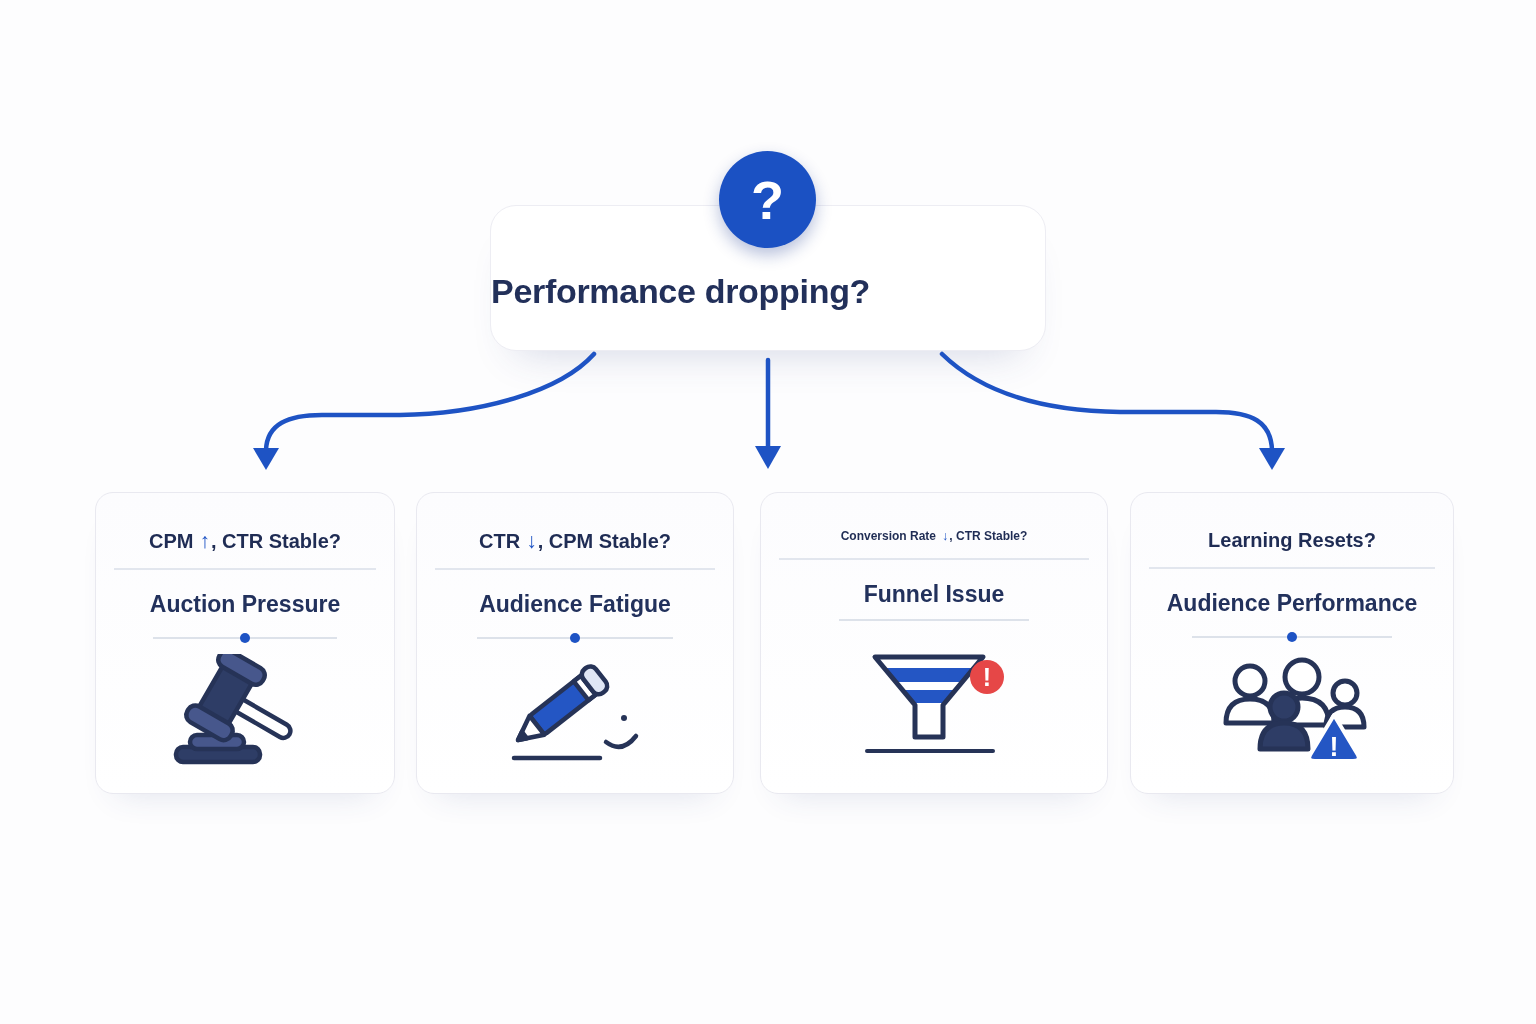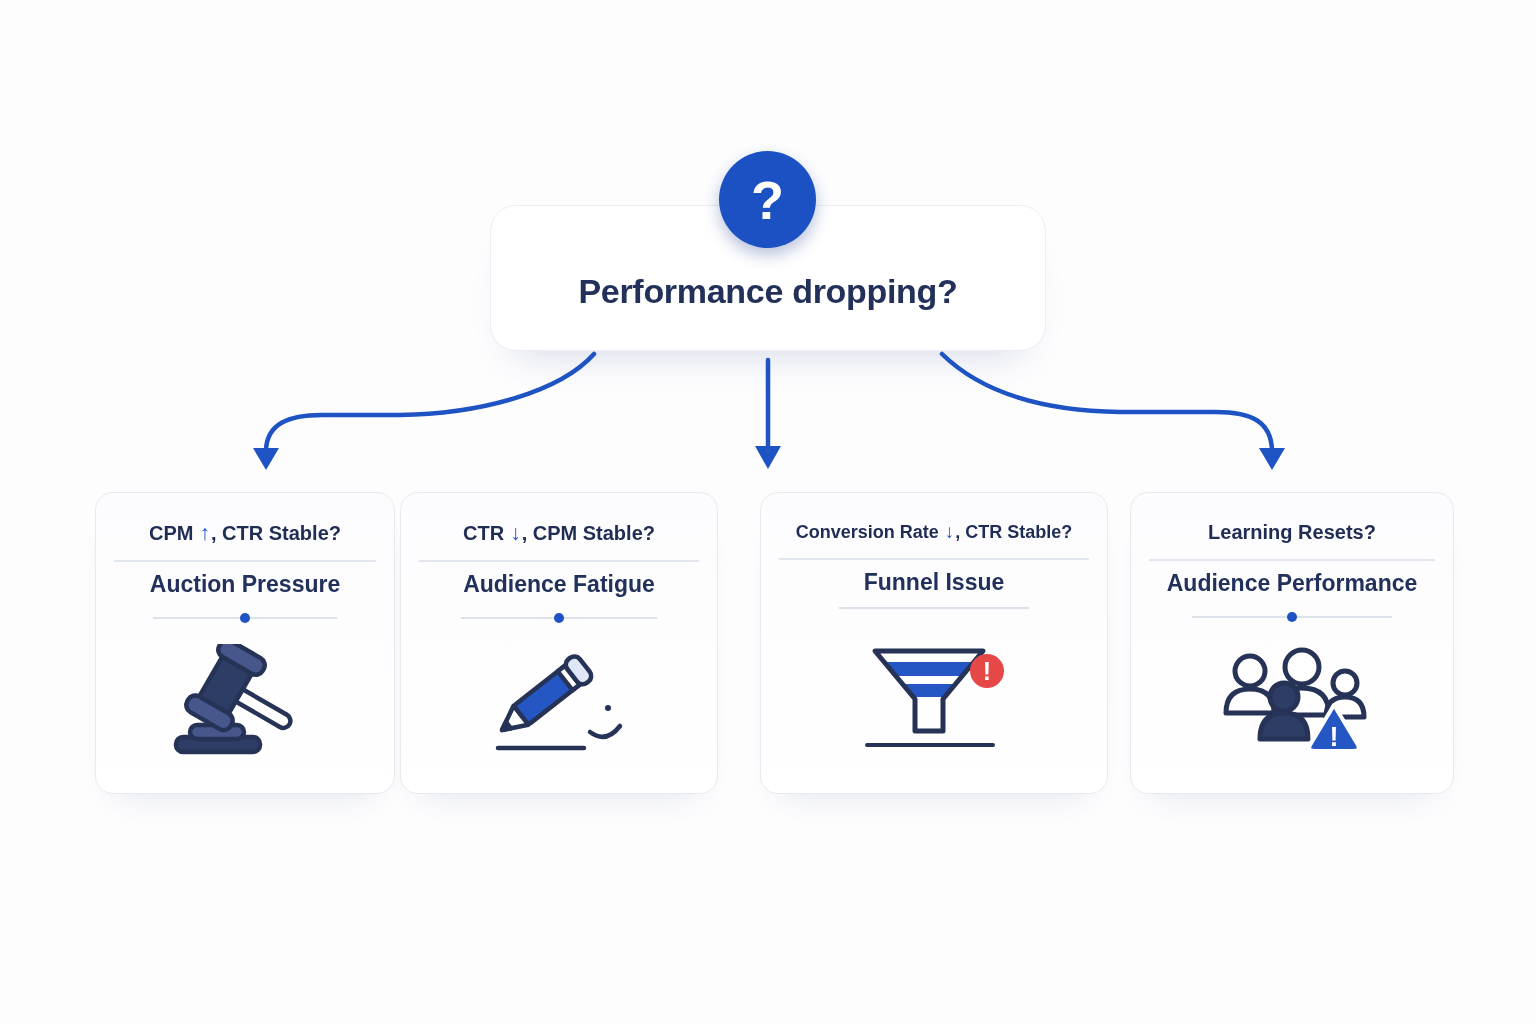--- a/index.html
+++ b/index.html
@@ -3,47 +3,47 @@
 <meta charset="utf-8">
 <style>
   html,body{margin:0;padding:0;background:#ffffff;}
   .canvas{position:relative;width:1536px;height:1024px;background:#fdfdfe;overflow:hidden;
           font-family:"Liberation Sans",sans-serif;color:#233159;}
 
   
   .root-card{position:absolute;left:490px;top:205px;width:556px;height:146px;box-sizing:border-box;
              background:#ffffff;border:1.5px solid #ededf3;border-radius:26px;
              box-shadow:0 26px 42px -26px rgba(50,70,130,.22);
-             display:flex;align-items:center;justify-content:center;padding-top:26px;}
+             display:flex;align-items:center;justify-content:flex-start;padding-top:26px;}
   .root-title{font-size:34px;font-weight:bold;letter-spacing:-.3px;color:#22305a;}
   .q-badge{position:absolute;left:719px;top:151px;width:97px;height:97px;border-radius:50%;
            background:#1b51c3;display:flex;align-items:center;justify-content:center;z-index:3;
            box-shadow:0 7px 16px rgba(20,50,140,.30);}
   .q-badge span{color:#ffffff;font-size:54px;font-weight:bold;line-height:1;}
 
   
   .arrows{position:absolute;left:0;top:0;width:1536px;height:1024px;pointer-events:none;}
 
   
   .card{position:absolute;top:492px;height:302px;box-sizing:border-box;
         background:linear-gradient(180deg,#fcfcfe 0%,#ffffff 100%);
         border:1.5px solid #e9e9f0;border-radius:18px;
         box-shadow:0 20px 32px -22px rgba(50,70,130,.16);
         display:flex;flex-direction:column;align-items:center;}
   .card1{left:95px;width:300px;}
-  .card2{left:400px;width:318px;}
+  .card2{left:416px;width:318px;}
   .card3{left:760px;width:348px;}
   .card4{left:1130px;width:324px;}
 
-  .cond{margin-top:28px;font-size:20px;font-weight:bold;color:#1f2c54;white-space:nowrap;}
-  .card3 .cond{font-size:18px;}
+  .cond{margin-top:36px;font-size:20px;font-weight:bold;color:#1f2c54;white-space:nowrap;}
+  .card3 .cond{font-size:12px;}
   .trend-arrow{color:#1e53c4;font-weight:bold;margin:0 1px 0 6px;font-size:1.05em;}
   .trend-arrow:empty{display:none;}
   .divider{width:calc(100% - 36px);height:1.5px;background:#e2e6ee;margin-top:15px;}
-  .cause{margin-top:9px;font-size:23px;font-weight:bold;color:#22315c;}
+  .cause{margin-top:21px;font-size:23px;font-weight:bold;color:#22315c;}
   .dotline{position:relative;width:62%;height:2px;background:#dde2ea;margin-top:19px;}
   .dotline.plain{margin-top:11px;width:55%;}
   .dot{position:absolute;left:50%;top:50%;transform:translate(-50%,-50%);
        width:10px;height:10px;border-radius:50%;background:#1e53c4;}
   .icon-wrap{flex:1;display:flex;align-items:center;justify-content:center;padding-bottom:8px;}
 </style>
 </head>
 <body>
 
 <div class="canvas">

